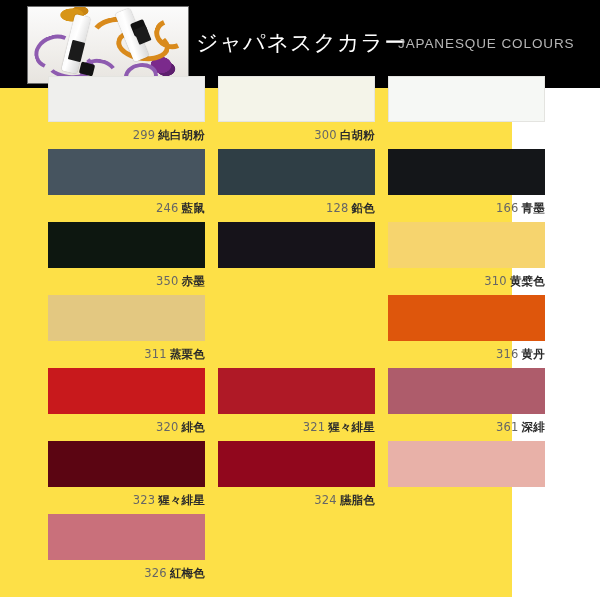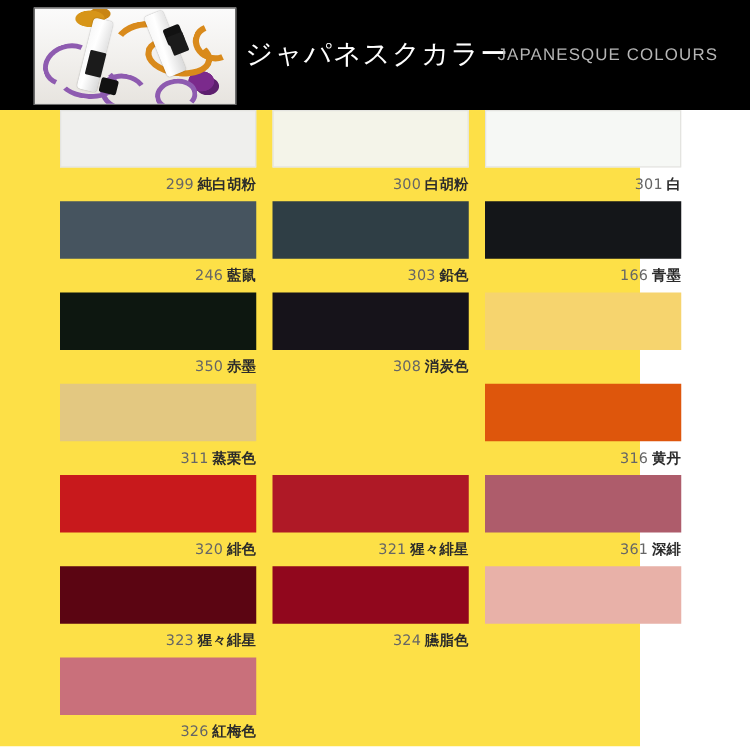--- a/index.html
+++ b/index.html
@@ -94,21 +94,21 @@
     font-size: 13.5px;
     letter-spacing: .9px;
     white-space: nowrap;
     font-family: "Liberation Sans", sans-serif;
   }
 
   
   .grid {
     position: absolute;
     left: 0;
-    top: 88px;
+    top: 76px;
     width: 600px;
   }
   .row {
     position: relative;
     height: 73px;
   }
   .cell {
     position: absolute;
     top: 0;
     width: 157px;
@@ -189,48 +189,47 @@
         <div class="cell c0">
           <div class="swatch bordered" style="background: rgb(239, 239, 237);"></div>
           <div class="caption"><span class="num">299</span><span class="name">純白胡粉</span></div>
         </div>
         <div class="cell c1">
           <div class="swatch bordered" style="background: rgb(244, 244, 233);"></div>
           <div class="caption"><span class="num">300</span><span class="name">白胡粉</span></div>
         </div>
         <div class="cell c2">
           <div class="swatch bordered" style="background: rgb(246, 248, 245);"></div>
-          <div class="caption"><span class="num">301</span><span class="name">白</span></div>
         </div>
       </div>
       <div class="row">
         <div class="cell c0">
           <div class="swatch" style="background: rgb(70, 84, 95);"></div>
           <div class="caption"><span class="num">246</span><span class="name">藍鼠</span></div>
         </div>
         <div class="cell c1">
           <div class="swatch" style="background: rgb(47, 62, 69);"></div>
-          <div class="caption"><span class="num">303</span><span class="name">鉛色</span></div>
+          <div class="caption"><span class="num">128</span><span class="name">鉛色</span></div>
         </div>
         <div class="cell c2">
           <div class="swatch" style="background: rgb(20, 22, 25);"></div>
           <div class="caption"><span class="num">166</span><span class="name">青墨</span></div>
         </div>
       </div>
       <div class="row">
         <div class="cell c0">
           <div class="swatch" style="background: rgb(13, 23, 16);"></div>
           <div class="caption"><span class="num">350</span><span class="name">赤墨</span></div>
         </div>
         <div class="cell c1">
           <div class="swatch" style="background: rgb(22, 19, 26);"></div>
-          <div class="caption"><span class="num">308</span><span class="name">消炭色</span></div>
         </div>
         <div class="cell c2">
           <div class="swatch" style="background: rgb(246, 212, 110);"></div>
+          <div class="caption"><span class="num">310</span><span class="name">黄檗色</span></div>
         </div>
       </div>
       <div class="row">
         <div class="cell c0">
           <div class="swatch" style="background: rgb(227, 200, 129);"></div>
           <div class="caption"><span class="num">311</span><span class="name">蒸栗色</span></div>
         </div>
         <div class="cell c2">
           <div class="swatch" style="background: rgb(222, 86, 12);"></div>
           <div class="caption"><span class="num">316</span><span class="name">黄丹</span></div>

